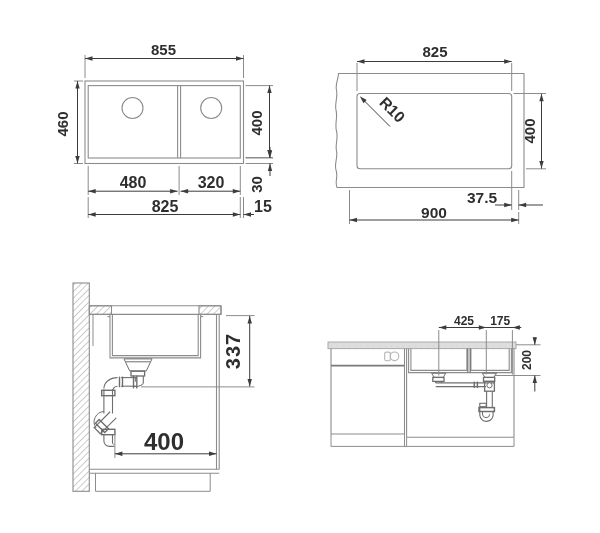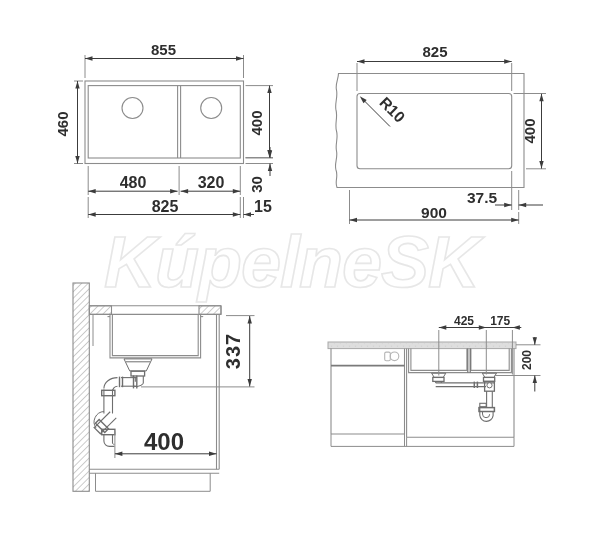--- a/index.html
+++ b/index.html
@@ -3,21 +3,20 @@
 <style>
 html,body{margin:0;padding:0;background:#ffffff;width:600px;height:533px;overflow:hidden}
 #wrap{position:relative;width:600px;height:533px;font-family:"Liberation Sans",sans-serif}
 svg{position:absolute;left:0;top:0;filter:blur(0.55px)}
 #wm{position:absolute;left:104px;top:221px;font-family:"Liberation Sans",sans-serif;
 font-size:72px;font-weight:bold;font-style:italic;color:transparent;
 -webkit-text-stroke:1.6px #e7e7e7;letter-spacing:-1px;white-space:nowrap}
 </style></head>
 <body>
 <div id="wrap">
-<div id="wm">KúpelneSK</div>
 <svg width="600" height="533" viewBox="0 0 600 533" font-family="Liberation Sans,sans-serif">
 <defs>
 <pattern id="hatch" width="4.6" height="4.6" patternUnits="userSpaceOnUse" patternTransform="rotate(45)">
   <line x1="0" y1="0" x2="0" y2="4.6" stroke="#9a9a9a" stroke-width="1"></line>
 </pattern>
 <pattern id="speck" width="6" height="5" patternUnits="userSpaceOnUse">
   <rect width="6" height="5" fill="#dedede"></rect>
   <circle cx="1.5" cy="1.2" r="0.7" fill="#d2d2d2"></circle>
   <circle cx="4.4" cy="3.6" r="0.6" fill="#d6d6d6"></circle>
 </pattern>

